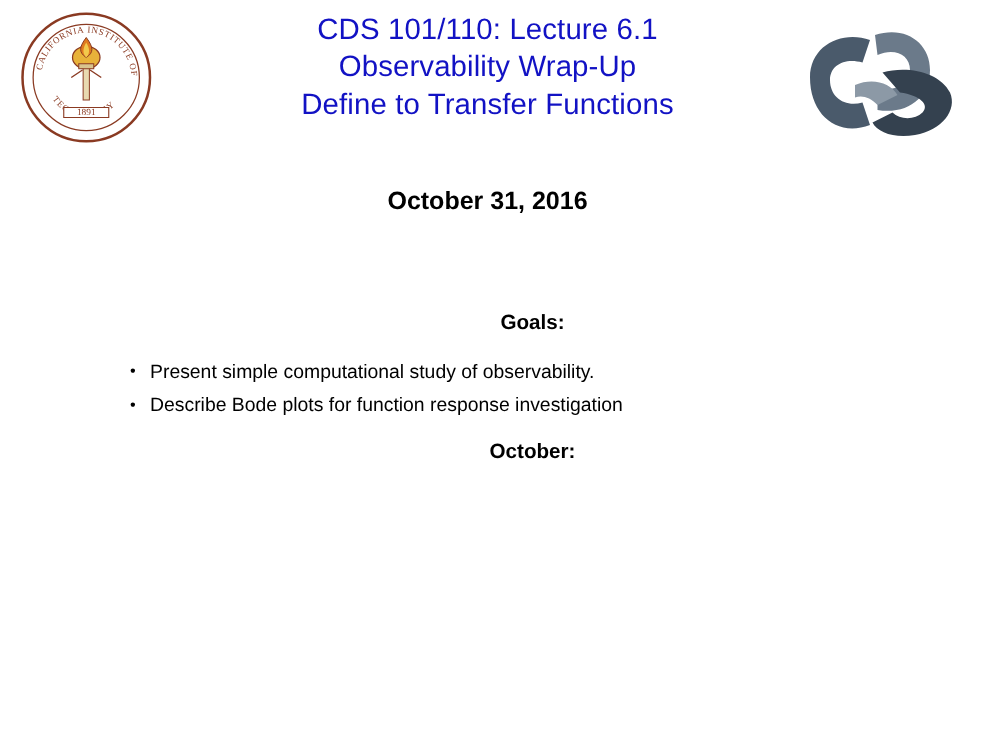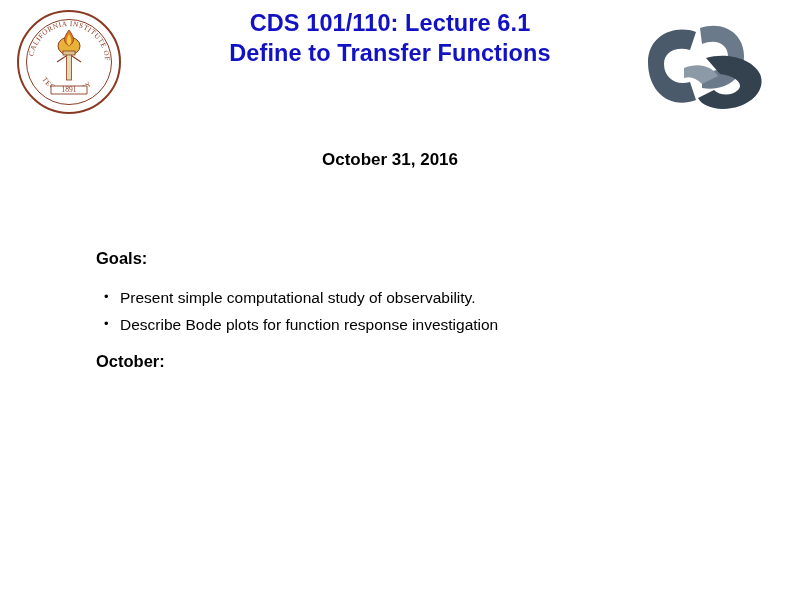--- a/index.html
+++ b/index.html
@@ -61,50 +61,51 @@
   
   .title-block {
     position: absolute;
     left: 150px;
     top: 8px;
     width: 480px;
     text-align: center;
   }
   .title-line {
     color: #1212c4;
-    font-weight: bold;
+    font-weight: normal;
     font-size: 23.5px;
     line-height: 30px;
     letter-spacing: 0.1px;
   }
 
   
   .date-line {
     position: absolute;
     left: 150px;
     top: 150px;
     width: 480px;
     text-align: center;
     color: #000000;
     font-weight: bold;
-    font-size: 17px;
+    font-size: 20px;
   }
 
   
   .body-block {
     position: absolute;
     left: 96px;
     top: 249px;
     width: 660px;
   }
   .section-head {
     font-weight: bold;
     font-size: 16.5px;
     color: #000000;
     margin: 0 0 6px 0;
+    text-align: center;
   }
   .bullets {
     list-style: none;
     margin: 16px 0 0 0;
     padding: 0;
   }
   .bullet {
     position: relative;
     padding-left: 24px;
     font-size: 15.5px;
@@ -158,20 +159,21 @@
 
   <svg class="cds-logo" viewBox="0 0 130 95">
     <path d="M8 40 C 8 14, 34 2, 56 10 L 50 28 C 36 24, 24 30, 24 42 C 24 56, 36 64, 50 60 L 56 78 C 30 88, 8 70, 8 40 Z" fill="#4A5A6B"></path>
     <path d="M60 6 C 84 -2, 104 12, 104 34 C 104 56, 86 70, 62 66 L 62 48 C 78 52, 88 44, 88 34 C 88 22, 76 16, 62 22 Z" fill="#6B7A8A"></path>
     <path d="M66 36 C 86 30, 112 36, 120 52 C 126 66, 114 82, 92 86 C 76 89, 62 84, 58 76 L 74 68 C 80 74, 92 74, 98 68 C 104 62, 96 54, 80 52 Z" fill="#34414F"></path>
     <path d="M44 46 C 58 40, 72 44, 78 54 L 62 62 C 56 56, 50 54, 44 56 Z" fill="#8C99A6"></path>
   </svg>
 
   <div class="title-block">
     <div class="title-line">CDS 101/110: Lecture 6.1</div>
+    <div class="title-line">Observability Wrap-Up</div>
     <div class="title-line">Define to Transfer Functions</div>
   </div>
 
   <div class="date-line">October 31, 2016</div>
 
   <div class="body-block">
 
     <div class="section-head">Goals:</div>
     <ul class="bullets">
       <li class="bullet">Present simple computational study of observability.</li>

